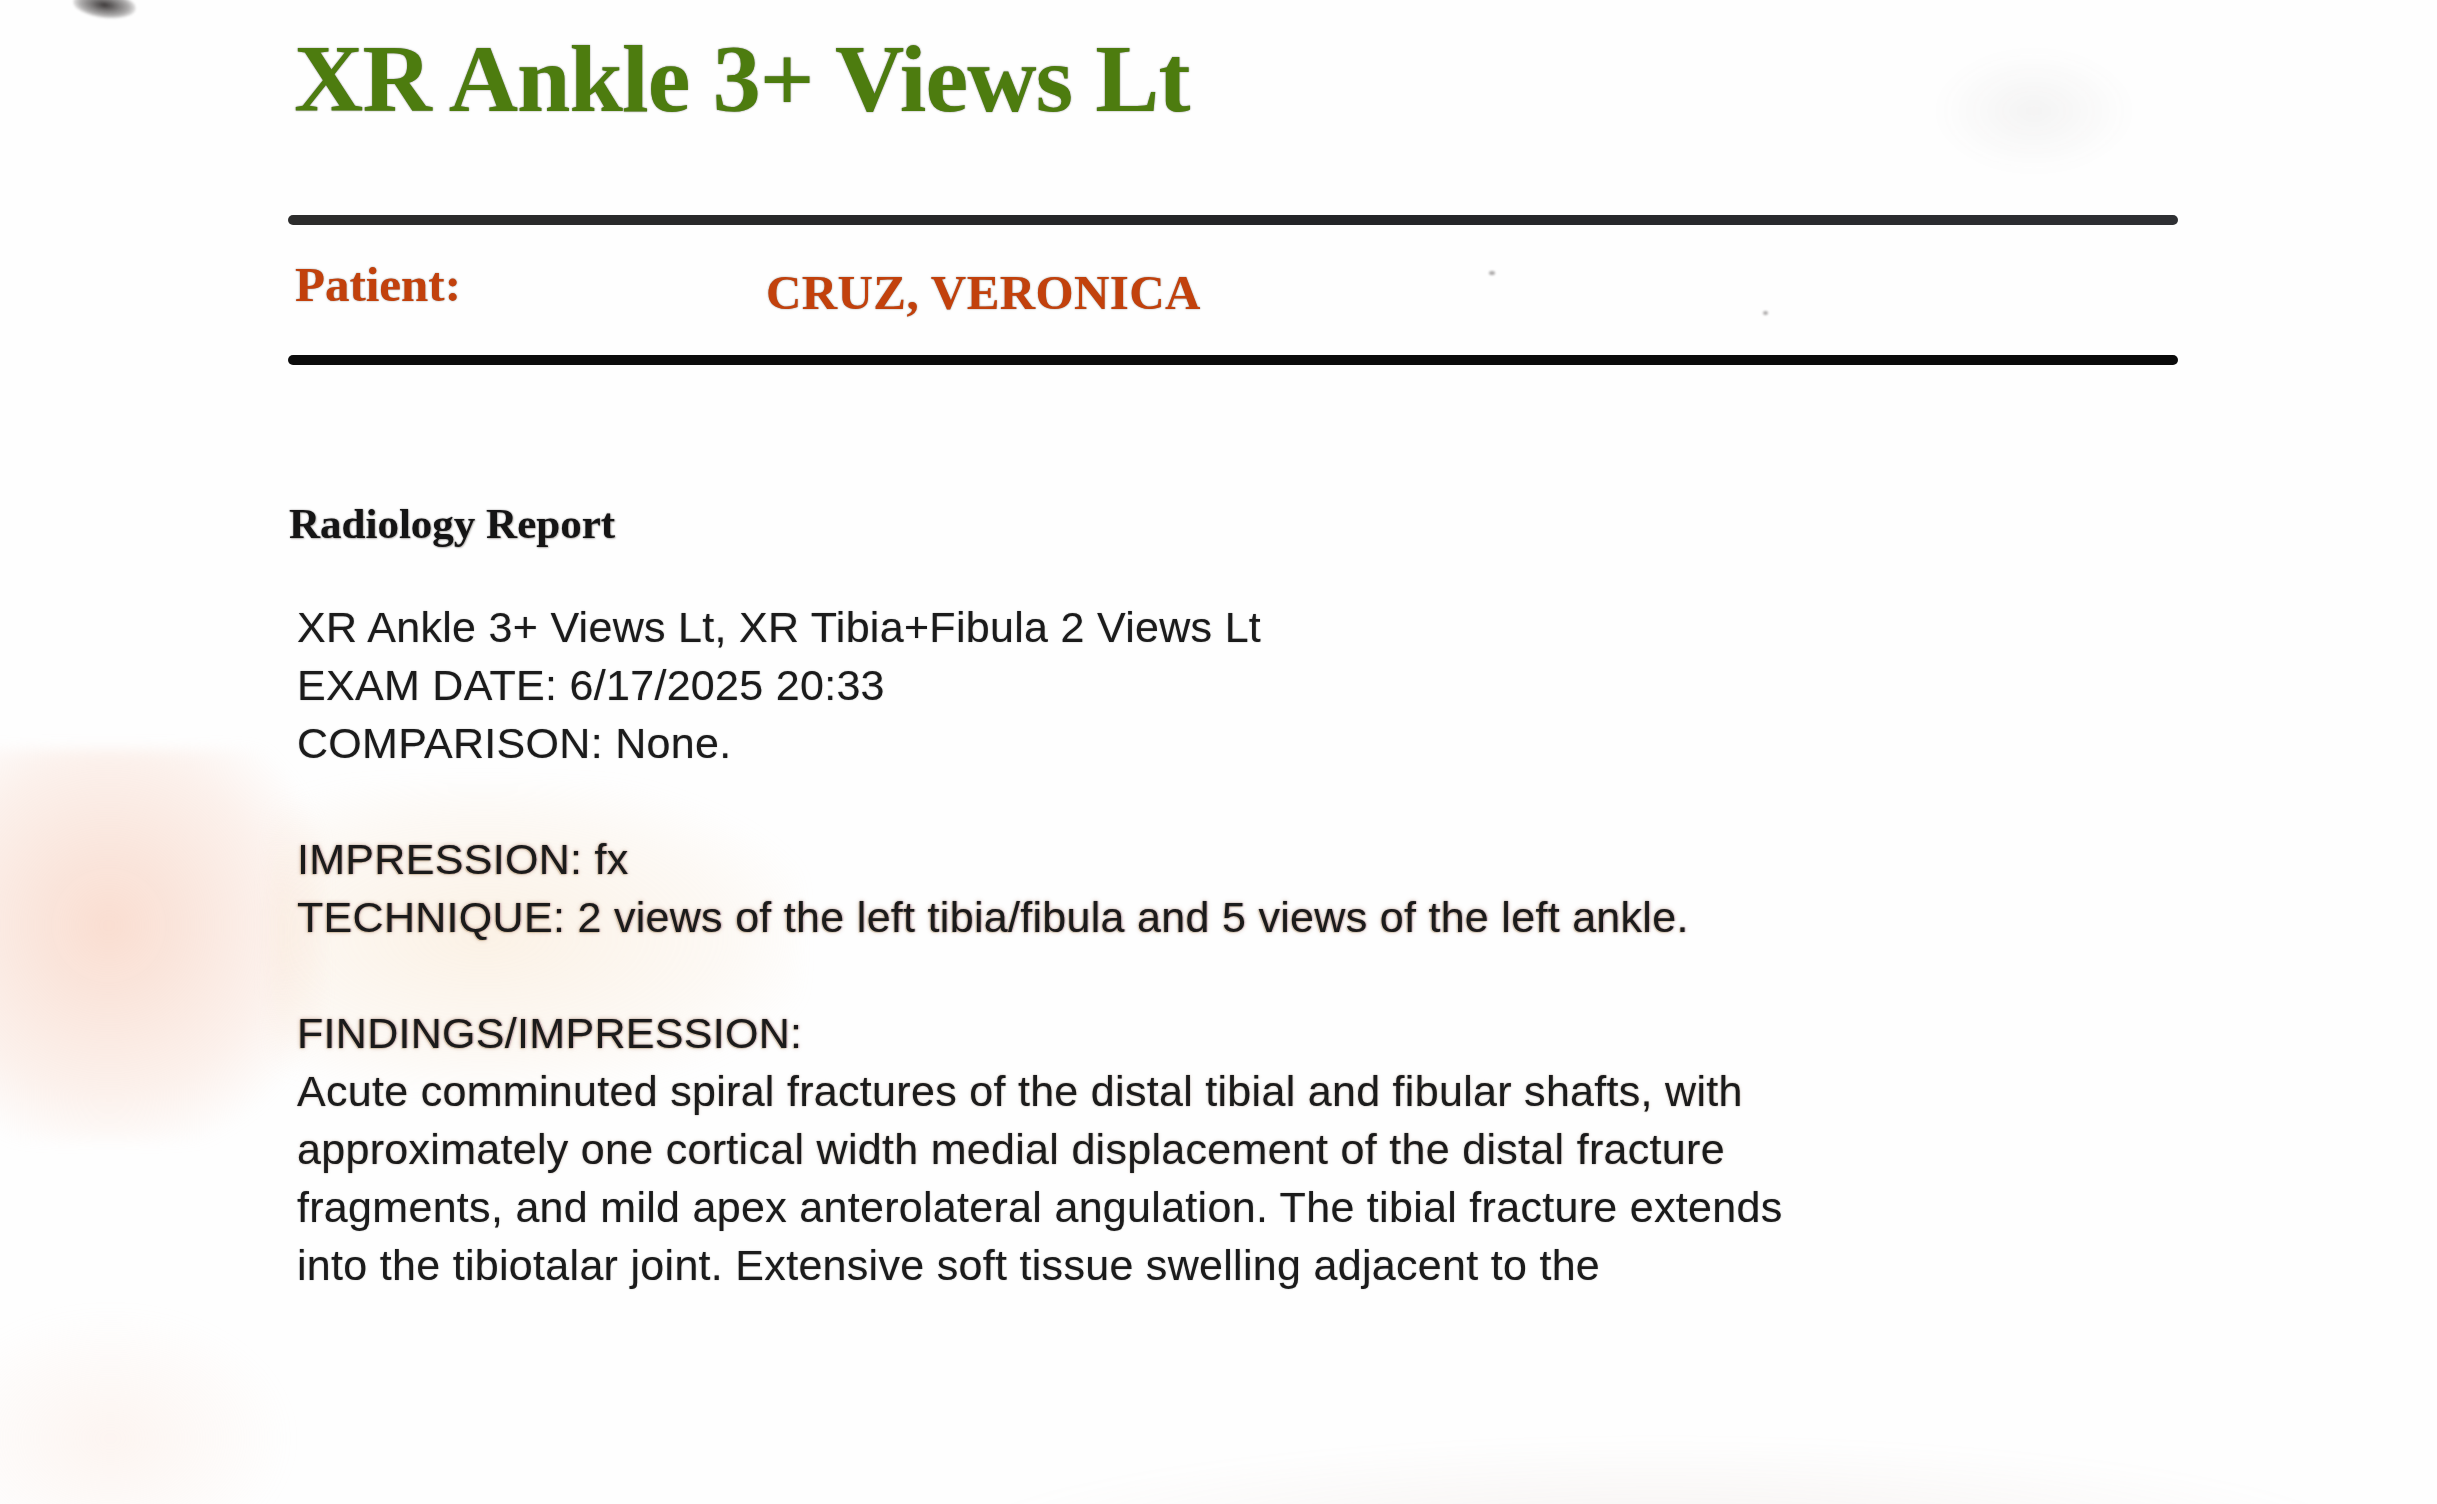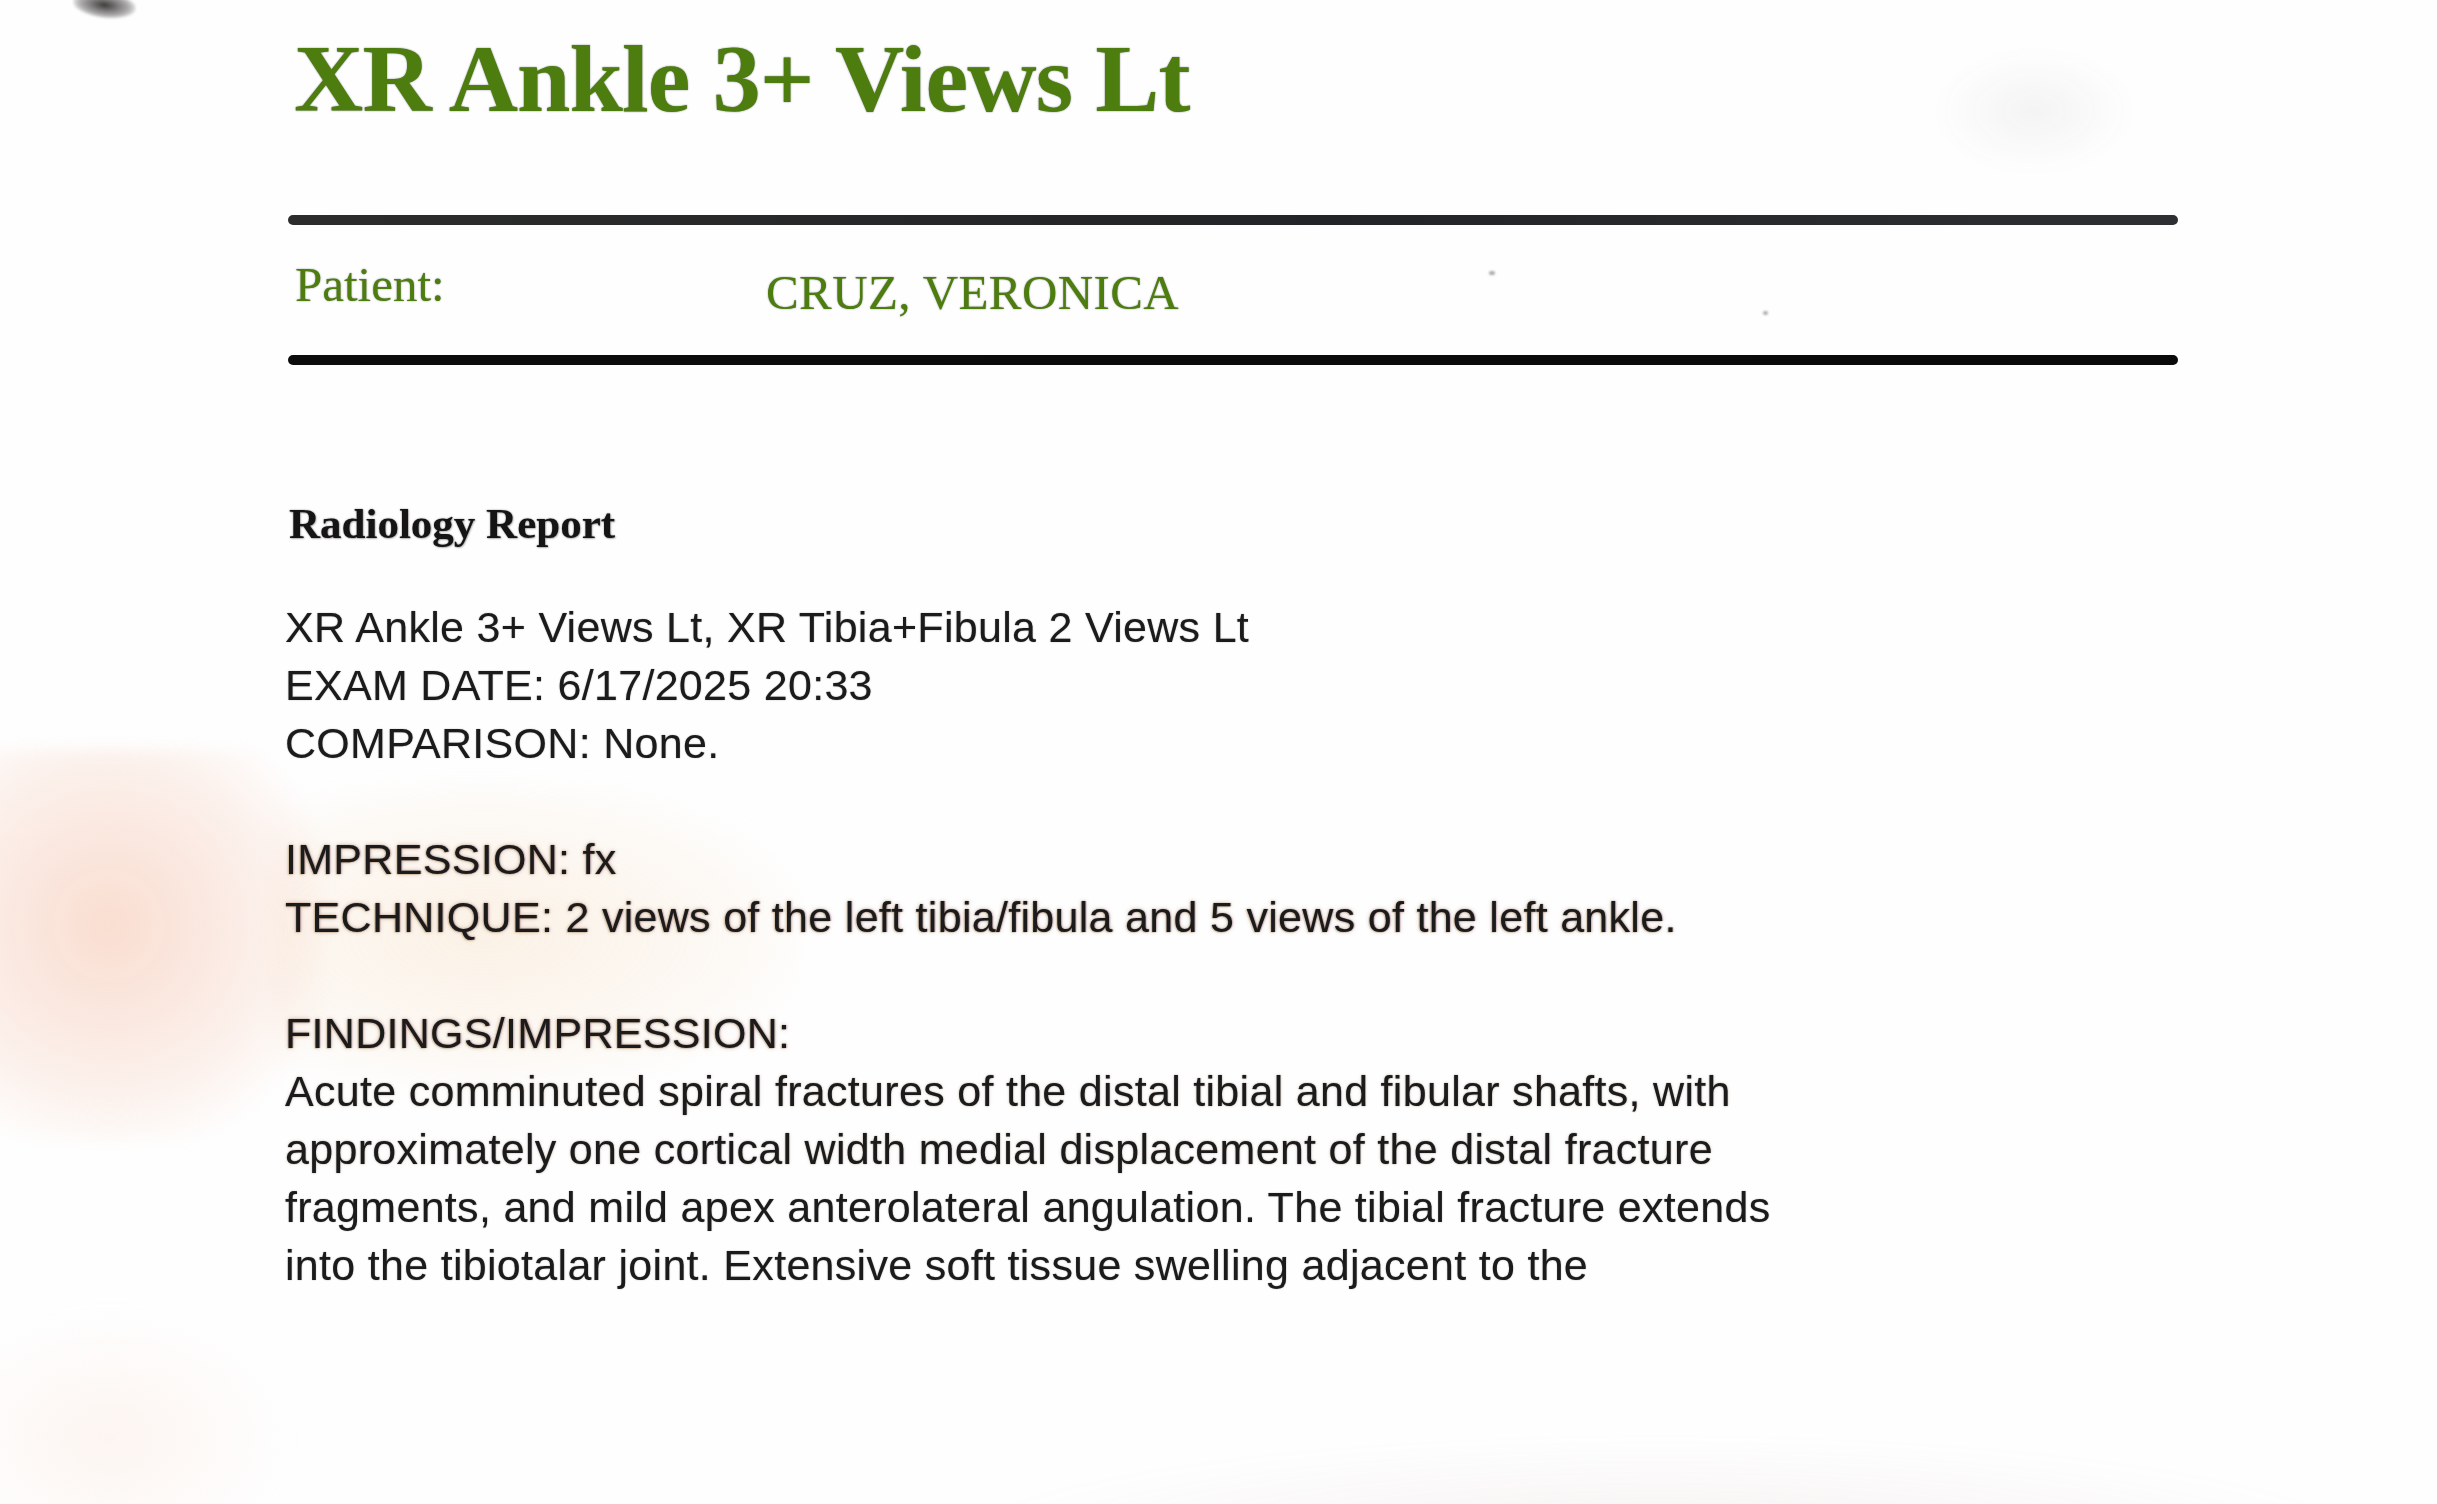--- a/index.html
+++ b/index.html
@@ -81,24 +81,24 @@
     border-radius: 5.1px;
     filter: blur(0.5px);
   }
   .rule-top    { top: 215px; background: linear-gradient(90deg, #2c2c2c, #232427 55%, #2e2f33); }
   .rule-bottom { top: 355px; background: linear-gradient(90deg, #0c0c0c, #0a0a0a); }
 
   .patient-label, .patient-name {
     position: absolute;
     top: 260px;
     font-family: "Liberation Serif", "DejaVu Serif", serif;
-    font-weight: normal;
+    font-weight: bold;
     font-size: 49px;
     line-height: 1;
-    color: #4d7c0f;
+    color: #c2410c;
     text-shadow: 0 0 1.7px rgba(20,20,20,0.5);
     filter: blur(0.4px);
     white-space: nowrap;
   }
   .patient-label { left: 295px; }
   .patient-name  { left: 766px; letter-spacing: 0.4px; margin-top: 8px; }
 
   .section-title {
     position: absolute;
     left: 289px; top: 502px;
@@ -107,21 +107,21 @@
     font-size: 43px;
     line-height: 1;
     color: #151515;
     text-shadow: 0 0 1.7px rgba(25,20,20,0.55), 0.9px 0.9px 1.7px rgba(60,50,40,0.25);
     filter: blur(0.5px);
     white-space: nowrap;
   }
 
   .body-text {
     position: absolute;
-    left: 285px; top: 598px;
+    left: 297px; top: 598px;
     width: 1958px;
     font-size: 43px;
     line-height: 58px;
     letter-spacing: 0.3px;
     color: #1b1b1b;
     text-shadow: 0 0 1.3px rgba(25,25,25,0.45);
     filter: blur(0.3px);
   }
   .bl { height: 58px; white-space: nowrap; }
   .blank { height: 58px; }

